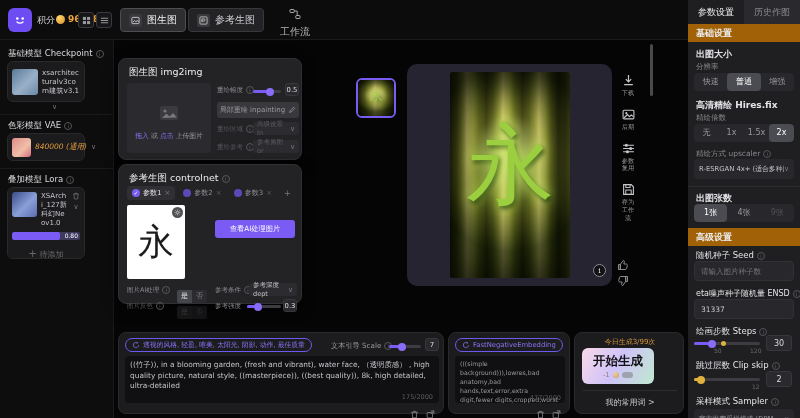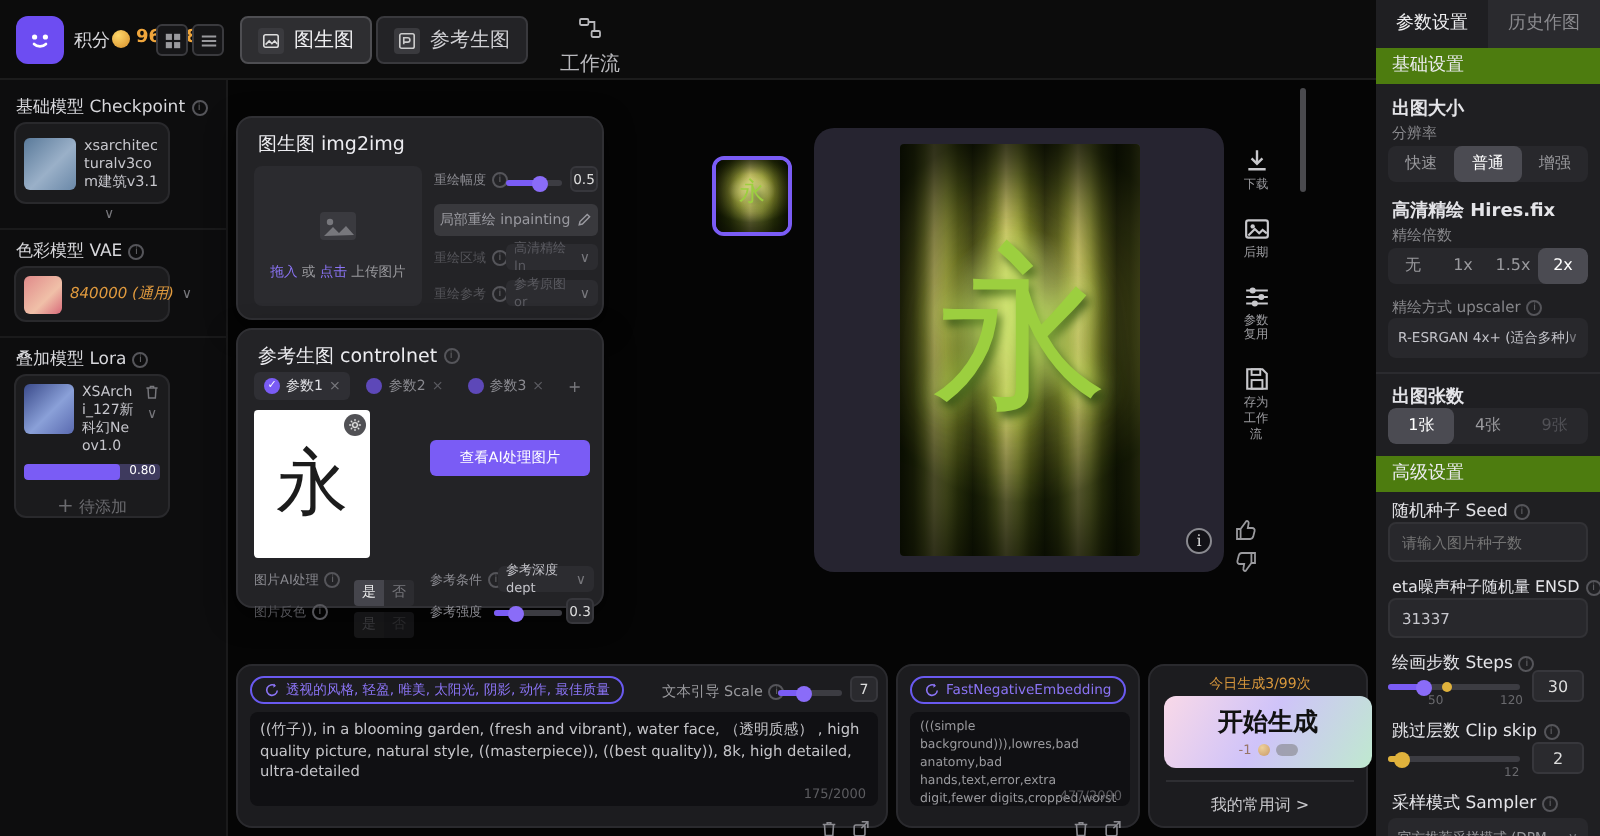--- a/index.html
+++ b/index.html
@@ -42,35 +42,35 @@
     background:
       radial-gradient(ellipse 70% 45% at 50% 42%, rgba(255,240,170,.8), rgba(200,180,80,.25) 48%, rgba(15,20,4,.6) 100%),
       repeating-linear-gradient(90deg,#151c05 0,#3c4512 7px,#7b8430 12px,#cfc976 17px,#9aa342 23px,#4a5514 29px,#1a2206 36px);
     box-shadow:inset 0 0 30px 12px rgba(0,0,0,.55);}
   .glyph{position:absolute;left:50%;top:45%;transform:translate(-50%,-50%);
     font-family:"DejaVu Serif","Liberation Serif",serif;color:#9ccf3f;
     text-shadow:0 0 14px rgba(190,235,90,.95),0 0 34px rgba(140,200,50,.7),2px 3px 4px rgba(10,30,0,.9);}
   
   .rightbar{position:absolute;left:688px;top:0;width:112px;height:418px;background:#1f1f22;}
   .rtab{position:absolute;top:0;height:24px;width:56px;text-align:center;line-height:24px;font-size:9px;}
-  .band{position:absolute;left:0;width:112px;height:18px;background:#4d7c0f;font-size:9px;font-weight:normal;color:#ececf0;line-height:18px;padding-left:8px;}
+  .band{position:absolute;left:0;width:112px;height:18px;background:#a16207;font-size:9px;font-weight:bold;color:#ececf0;line-height:18px;padding-left:8px;}
   .slbl{position:absolute;left:8px;font-size:9px;font-weight:bold;color:#e4e4e8;white-space:nowrap;}
   .sub{position:absolute;left:8px;font-size:7.5px;color:#88888c;white-space:nowrap;}
   .seg{position:absolute;left:6px;width:100px;height:18px;background:#28282c;border-radius:4px;display:flex;overflow:hidden;}
   .seg .cell{flex:1;text-align:center;font-size:8px;color:#9a9a9e;line-height:18px;}
   .seg .on{background:#4b4b52;color:#fff;border-radius:4px;}
   .seg .off{color:#515156;}
   .inputbox{position:absolute;left:6px;width:100px;height:20px;background:#28282c;border:1px solid #323236;border-radius:4px;color:#c8c8ce;font-size:7.5px;padding:0 6px;font-family:"DejaVu Sans","Liberation Sans",sans-serif;}
   .rdd{position:absolute;left:6px;width:100px;height:20px;background:#28282c;border-radius:4px;display:flex;align-items:center;justify-content:space-between;padding:0 5px;font-size:6.8px;color:#c4c4ca;white-space:nowrap;overflow:hidden;}
   
   .bpanel{position:absolute;top:332px;background:#1c1c1f;border:1px solid #2a2a2e;border-radius:8px;height:82px;}
   .pill{position:absolute;height:14px;border:1px solid #6a5af0;border-radius:8px;display:flex;align-items:center;gap:3px;padding:0 6px;font-size:6.8px;color:#8b74f5;white-space:nowrap;overflow:hidden;}
   .ptext{position:absolute;background:#101013;border-radius:4px;padding:4px 5px;color:#c4c4c8;overflow:hidden;line-height:1.45;}
   .cnt{position:absolute;font-size:6.5px;color:#5c5c60;}
-  .genbtn{position:absolute;left:7px;top:15px;width:104px;height:36px;border-radius:6px;
+  .genbtn{position:absolute;left:7px;top:15px;width:72px;height:36px;border-radius:6px;
     background:linear-gradient(120deg,#f9d9e8 0%,#cfc3f9 48%,#bfe9cf 100%);text-align:center;}
   
   .tool{display:flex;flex-direction:column;align-items:center;margin-bottom:11px;}
   .tool .tl{font-size:6.2px;color:#9a9a9e;width:16px;text-align:center;word-break:break-all;line-height:1.25;margin-top:2px;}
 </style>
 </head>
 <body>
 
 <div class="root">
 
@@ -197,21 +197,21 @@
     </div>
     <div class="vbox" style="left:166px;top:24px;width:14px;height:13px;font-size:6.8px;line-height:12px;">0.5</div>
     <div class="abs" style="left:98px;top:43px;width:82px;height:16px;background:#39393d;border-radius:3px;display:flex;align-items:center;justify-content:center;gap:3px;font-size:7px;color:#9a9aa0;">
       <span>局部重绘 inpainting</span>
       <svg width="8" height="8" viewBox="0 0 10 10">
           <path d="M2 8l.5-2L7 1.5 8.5 3 4 7.5z" stroke="#9a9aa0" fill="none" stroke-width=".9"></path>
         </svg>
     </div>
     <span class="abs dimlbl" style="left:98px;top:66px;"><span>重绘区域</span><span class="info">i</span></span>
     <div class="dd dim" style="left:134px;top:63px;width:46px;height:13px;">
-      <span>高清精绘 In</span>
+      <span>高级设置 In</span>
         <span class="chev">∨</span>
     </div>
     <span class="abs dimlbl" style="left:98px;top:84px;"><span>重绘参考</span><span class="info">i</span></span>
     <div class="dd dim" style="left:134px;top:81px;width:46px;height:13px;">
       <span>参考原图 or</span>
         <span class="chev">∨</span>
     </div>
   </div>
 
   <div class="fpanel" style="left:118px;top:164px;width:184px;height:140px;">

